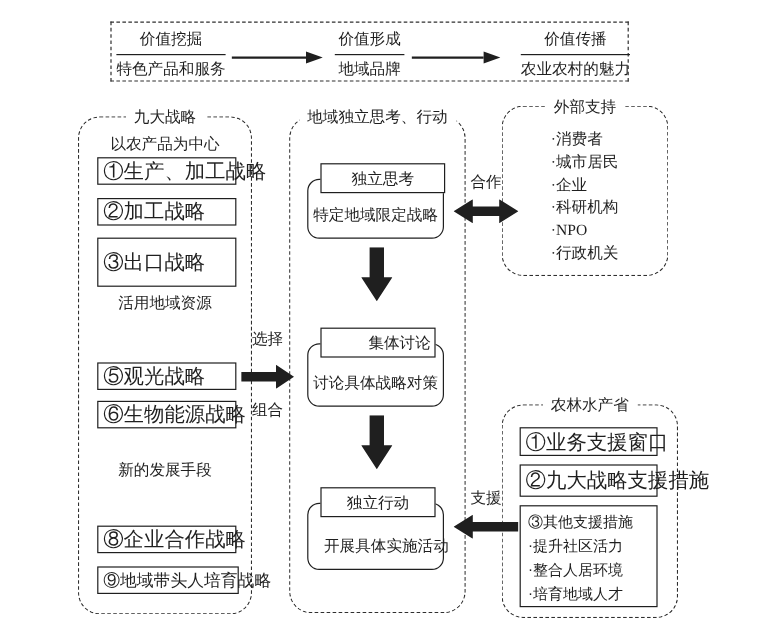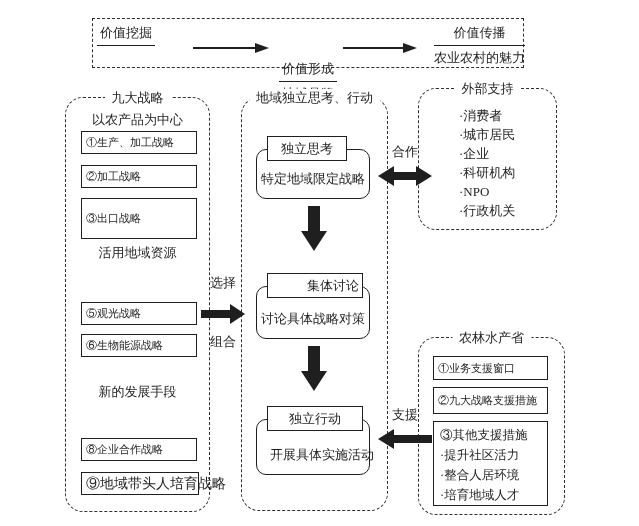--- a/index.html
+++ b/index.html
@@ -7,21 +7,21 @@
     font-family:"Liberation Serif","DejaVu Serif",serif;color:#1f1f1f;font-size:13px;overflow:hidden;}
   .panel{position:absolute;border:1.6px dashed #2f2f2f;background:#ffffff;box-sizing:border-box;}
   .rounded{border-radius:18px;}
   .ptitle{position:absolute;top:-9px;left:50%;transform:translateX(-50%);
     background:#ffffff;padding:0 7px;white-space:nowrap;font-size:13px;line-height:17px;}
   .vitem{position:absolute;display:inline-block;text-align:center;white-space:nowrap;}
   .vtop{display:block;border-bottom:1.4px solid #1f1f1f;padding:0 3px 3px;}
   .vbottom{display:block;padding-top:3px;}
   .gheading{position:absolute;left:0;width:100%;text-align:center;white-space:nowrap;}
   .sbox{position:absolute;background:#fff;border:1.5px solid #1f1f1f;box-sizing:border-box;
-    display:flex;align-items:center;padding-left:4px;font-size:11px;white-space:nowrap;overflow:visible;}
+    display:flex;align-items:center;padding-left:4px;font-size:17px;white-space:nowrap;overflow:visible;}
   .labelbox{position:absolute;background:#fff;border:1.5px solid #1f1f1f;box-sizing:border-box;
     display:flex;align-items:center;justify-content:center;z-index:2;white-space:nowrap;}
   .roundbox{position:absolute;background:#fff;border:1.5px solid #1f1f1f;border-radius:10px;box-sizing:border-box;
     display:flex;align-items:flex-end;justify-content:center;padding-bottom:10px;z-index:1;white-space:nowrap;}
   .icon{position:absolute;line-height:0;color:#1f1f1f;}
   .icon svg{display:block;}
   .clabel{position:absolute;white-space:nowrap;text-align:center;font-size:13px;}
   .list{position:absolute;white-space:nowrap;}
   .list .li{height:19px;line-height:19px;}
   .mbox-lines{position:absolute;background:#fff;border:1.5px solid #1f1f1f;box-sizing:border-box;
@@ -29,28 +29,29 @@
   .mbox-lines .li{height:20px;line-height:20px;}
 </style>
 </head>
 <body>
 
 <div class="canvas">
 
   <div class="panel" style="left:92px;top:18px;width:432px;height:50px;">
     <div class="vitem" style="left:4px;top:5px;">
       <span class="vtop">价值挖掘</span>
+      <span class="vbottom">特色产品和服务</span>
     </div>
     <div class="icon" style="left:100px;top:23px;">
       <svg width="76" height="12" viewBox="0 0 76 12">
           <line x1="0" y1="6" x2="62" y2="6" stroke="currentColor" stroke-width="2"></line>
           <polygon points="62,1 76,6 62,11" fill="currentColor"></polygon>
         </svg>
     </div>
-    <div class="vitem" style="left:186px;top:5px;margin-top:36px;">
+    <div class="vitem" style="left:186px;top:5px;">
       <span class="vtop">价值形成</span>
       <span class="vbottom">地域品牌</span>
     </div>
     <div class="icon" style="left:250px;top:23px;">
       <svg width="74" height="12" viewBox="0 0 74 12">
           <line x1="0" y1="6" x2="60" y2="6" stroke="currentColor" stroke-width="2"></line>
           <polygon points="60,1 74,6 60,11" fill="currentColor"></polygon>
         </svg>
     </div>
     <div class="vitem" style="left:341px;top:5px;">
@@ -72,21 +73,21 @@
     <div class="sbox" style="left:15px;top:236px;width:116px;height:23px;">⑥生物能源战略</div>
 
     <div class="gheading" style="top:285px;">新的发展手段</div>
     <div class="sbox" style="left:15px;top:340px;width:116px;height:23px;">⑧企业合作战略</div>
     <div class="sbox" style="left:15px;top:374px;width:118px;height:23px;font-size:14px;font-family:Liberation Serif, serif;">⑨地域带头人培育战略</div>
   </div>
 
   <div class="panel rounded" style="left:241px;top:97px;width:147px;height:414px;">
     <span class="ptitle">地域独立思考、行动</span>
 
-    <div class="labelbox" style="left:25px;top:38px;width:80px;height:25px;">独立思考</div>
+    <div class="labelbox" style="left:25px;top:38px;width:104px;height:25px;">独立思考</div>
     <div class="roundbox" style="left:14px;top:51px;width:114px;height:50px;">特定地域限定战略</div>
 
     <div class="icon" style="left:59px;top:108px;">
       <svg width="26" height="45" viewBox="0 0 26 45">
           <polygon points="7,0 19,0 19,25 26,25 13,45 0,25 7,25" fill="currentColor"></polygon>
         </svg>
     </div>
 
     <div class="labelbox" style="left:25px;top:175px;width:96px;height:25px;padding-left:36px;">集体讨论</div>
     <div class="roundbox" style="left:14px;top:188px;width:114px;height:53px;">讨论具体战略对策</div>

